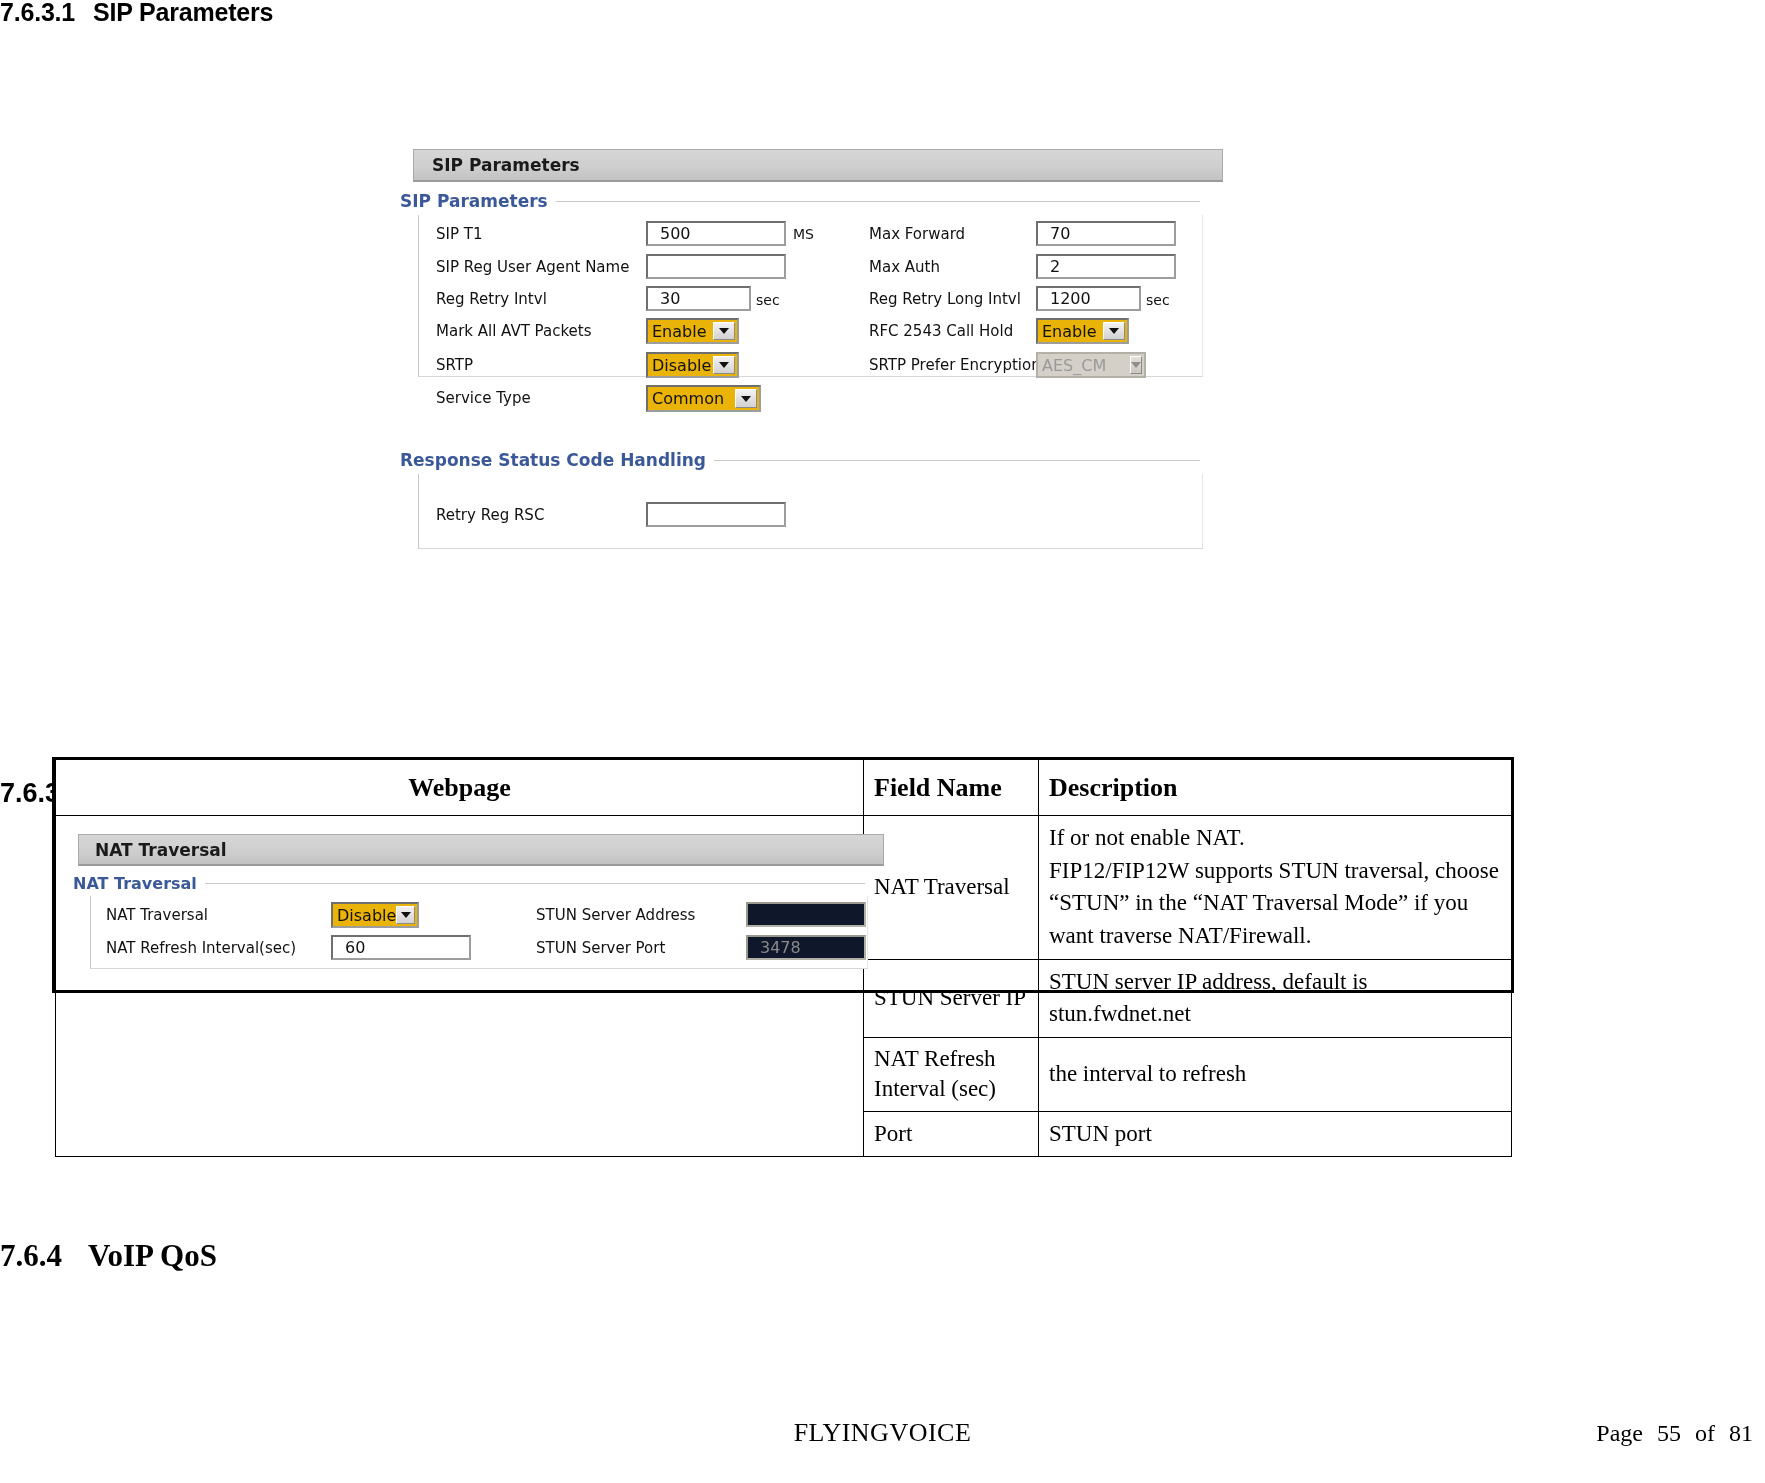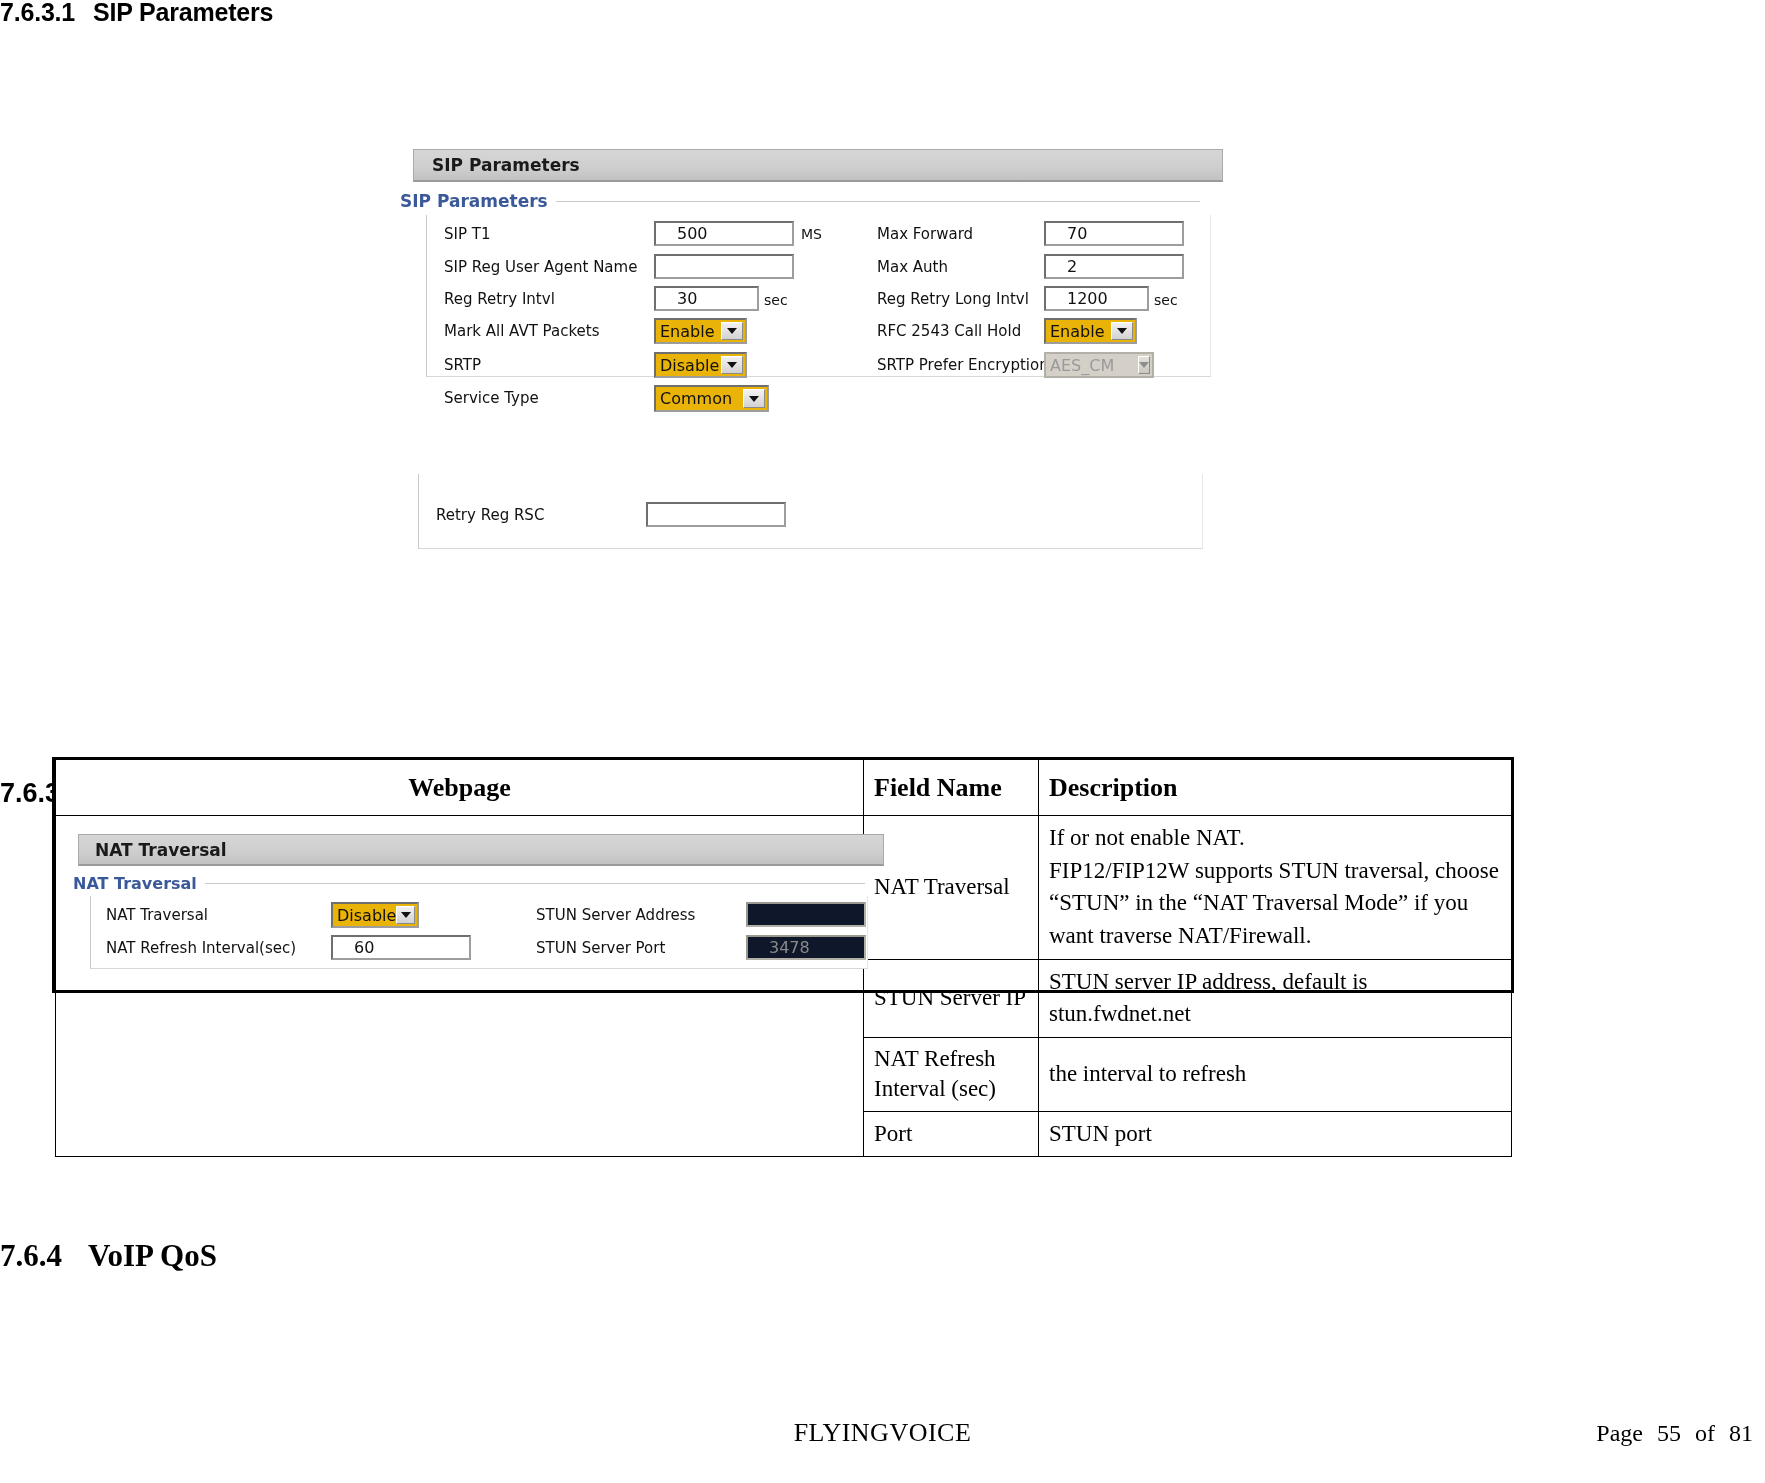--- a/index.html
+++ b/index.html
@@ -96,21 +96,21 @@
   .textin {
     box-sizing: border-box;
     background: #ffffff;
     border: 2px solid #9d9d9d;
     border-top-color: #6f6f6f;
     border-left-color: #6f6f6f;
     font-family: "DejaVu Sans", sans-serif;
     color: #111;
     display: flex;
     align-items: center;
-    padding-left: 21px;
+    padding-left: 12px;
     overflow: hidden;
   }
   .textin.disabled {
     background: #0f172a;
     border-color: #b3b0a8;
     border-top-color: #9b9890;
     border-left-color: #9b9890;
     color: #8a8a8a;
   }
   .selbox {
@@ -171,21 +171,21 @@
   }
   #sip-legend {
     position: absolute;
     left: -13px; top: 48px;
     width: 800px;
     font-size: 17px;
   }
   #sip-box {
     position: absolute;
     left: 5px; top: 72px;
-    width: 785px; height: 162px; margin-left: 8px;
+    width: 785px; height: 162px;
   }
   #sip-rows { position: absolute; left: 0; top: 0; }
   .sip-row { position: absolute; height: 26px; }
   .sip-row .flabel { position: absolute; font-size: 15px; top: 4px; }
   .col-l-label { left: 17px; }
   .col-r-label { left: 450px; }
 
   #rsc-legend {
     position: absolute;
     left: -13px; top: 307px;
@@ -401,20 +401,24 @@
           <span>Common</span>
           <span class="sel-arrow">
               <span class="caret"></span>
             </span>
         </div>
       </div>
 
     </div>
   </div>
 
+  <div id="rsc-legend" class="legend-row">
+    <span class="legend">Response Status Code Handling</span>
+    <span class="legend-rule"></span>
+  </div>
 
   <div id="rsc-box" class="fieldbox">
     <div class="sip-row" style="left:0; top:16px; width:785px;margin-top:12px;">
       <span class="flabel col-l-label">Retry Reg RSC</span>
       <div class="textin" style="position:absolute; left:227px; top:0px; width:140px; height:25px; font-size:16px;">
         <span></span>
       </div>
     </div>
   </div>
 </div>

